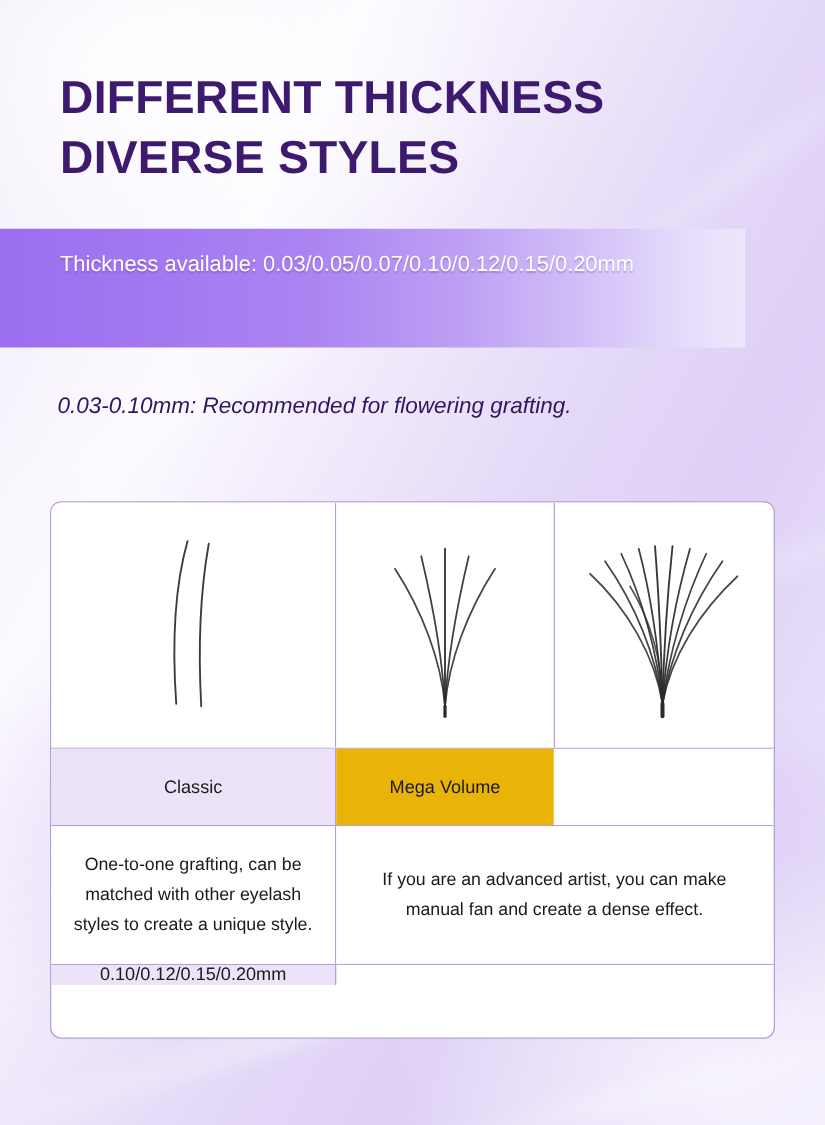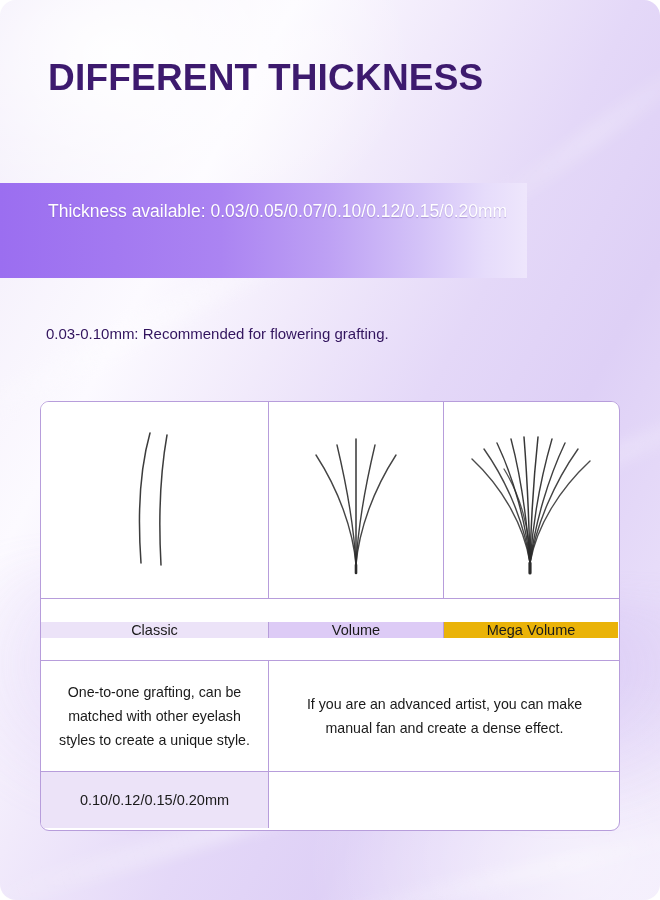--- a/index.html
+++ b/index.html
@@ -19,21 +19,20 @@
       linear-gradient(118deg,
         #efe8fa 0%,
         #f6f2fc 13%,
         #fcfaff 26%,
         #f1eafb 40%,
         #e4d8f8 56%,
         #ded0f6 70%,
         #e7dcf9 84%,
         #efe7fb 100%);
     overflow:hidden;
-    border-radius:16px;
   }
 
   
   .swirl {
     position:absolute;
     pointer-events:none;
     background:linear-gradient(to right, rgba(255,255,255,0) 0%, rgba(255,255,255,0.62) 48%, rgba(255,255,255,0) 100%);
     filter:blur(7px);
   }
   .swirl.s1 { left:-90px; top:300px;  width:520px; height:26px; transform:rotate(-28deg); opacity:.55; }
@@ -60,21 +59,21 @@
     font-size:37px;
     font-weight:bold;
     line-height:48px;
     letter-spacing:0.2px;
   }
   #heading .ln { display:block; white-space:nowrap; }
 
   
   #banner {
     position:absolute;
-    left:0; top:183px; width:527px; height:95px;
+    left:0; top:183px; width:596px; height:95px;
     background:linear-gradient(to right,
       #9b6ef0 0%,
       #a379f1 22%,
       #ab84f2 42%,
       #bda0f4 62%,
       #d4c3f8 80%,
       #e6dcfb 92%,
       #eee6fc 100%);
     padding:13px 0 0 48px;
   }
@@ -83,24 +82,25 @@
     font-size:17.5px;
     line-height:31px;
     white-space:nowrap;
     text-shadow:0 1px 1px rgba(95,60,160,0.35);
   }
   #banner .bline.bold { font-weight:bold; font-size:17.5px; }
 
   
   #recs {
     position:absolute;
-    left:46px; top:320px; width:580px;
+    left:46px; top:310px; width:580px;
     color:#32145e;
-    font-size:15px;
+    font-size:18px;
     line-height:28px;
+    font-style:italic;
   }
   #recs .rline { display:block; white-space:nowrap; }
 
   
   #lash-table {
     position:absolute;
     left:40px; top:401px;
     width:580px; height:430px;
     border:1.6px solid #b79ddb;
     border-radius:9px;
@@ -125,54 +125,55 @@
   .vdiv { border-right:1.5px solid #b79ddb; }
   .hdiv { border-bottom:1.5px solid #b79ddb; }
 
   
   #row-images { height:197px; }
   #row-images .tcell { background:#ffffff; padding:0; }
   .lashbox { width:100%; height:100%; display:flex; align-items:center; justify-content:center; }
   .lashbox svg { display:block; }
 
   
-  #row-labels { height:62px;align-items:center; }
+  #row-labels { height:62px; }
   #row-labels .tcell { font-size:14.5px; }
   .tint1 { background:#ece3f8; }
   .tint2 { background:#ddcbf6; }
   .tint3 { background:#eab308; }
 
   
-  #row-desc { height:111px;justify-content:space-between; }
+  #row-desc { height:111px; }
   #row-desc .tcell {
     background:#ffffff;
     font-size:14.2px;
     line-height:24px;
     padding:0 14px;
   }
 
   
-  #row-thick { height:56px; }
+  #row-thick { height:56px;flex-direction:column; }
   #row-thick .tcell { font-size:14.5px; }
 </style>
 </head>
 <body>
 
 <div id="page">
 
   <div class="swirl s1"></div>
   <div class="swirl s2"></div>
   <div class="swirl s3"></div>
   <div class="swirl s4"></div>
   <div class="swirl s5"></div>
   <div class="swirl d1"></div>
   <div class="swirl d2"></div>
 
   <div id="heading">
     <span class="ln">DIFFERENT THICKNESS</span>
+    <span class="ln">DIVERSE STYLES</span>
   </div>
 
   <div id="banner">
     <div class="bline">Thickness available: 0.03/0.05/0.07/0.10/0.12/0.15/0.20mm</div>
   </div>
 
   <div id="recs">
     <span class="rline">0.03-0.10mm: Recommended for flowering grafting.</span>
   </div>
 
@@ -223,21 +224,20 @@
               <path d="M66 138 C66 104 56 70 40 44" stroke-width="1.3" opacity="0.8"></path>
               <path d="M66 138 L66 148" stroke-width="3.2" opacity="1"></path>
             </g>
           </svg>
         </div>
       </div>
     </div>
 
     <div class="trow hdiv" id="row-labels">
       <div class="tcell c1 vdiv tint1">Classic</div>
-      <div class="tcell c2 vdiv tint2">Volume</div>
       <div class="tcell c3 tint3">Mega Volume</div>
     </div>
 
     <div class="trow hdiv" id="row-desc">
       <div class="tcell c1 vdiv">One-to-one grafting, can be matched with other eyelash styles to create a unique style.</div>
       <div class="tcell c23">If you are an advanced artist, you can make manual fan and create a dense effect.</div>
     </div>
 
     <div class="trow" id="row-thick">
       <div class="tcell c1 vdiv tint1">0.10/0.12/0.15/0.20mm</div>

